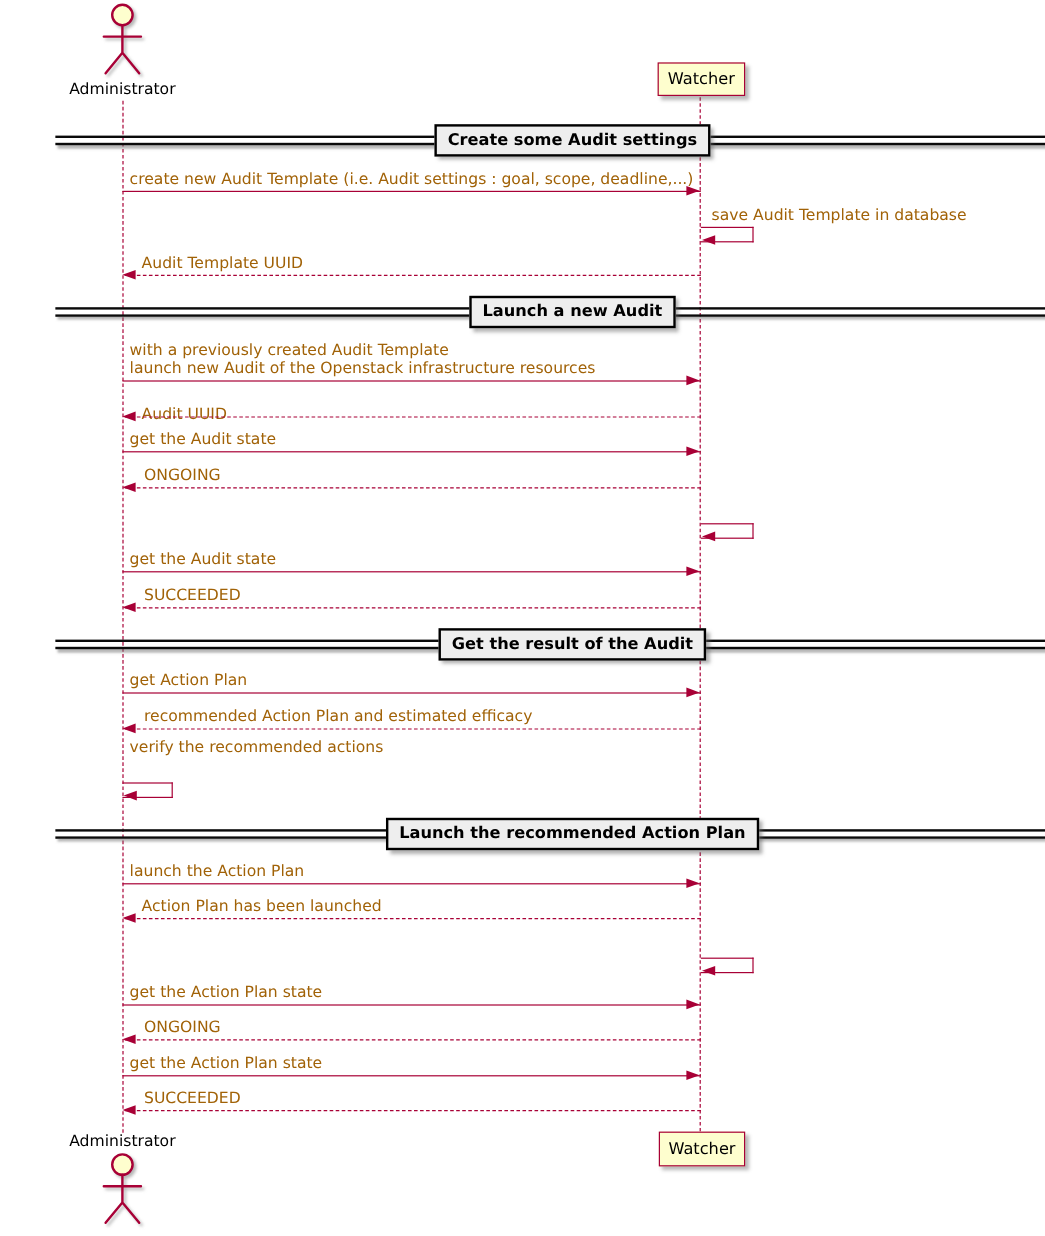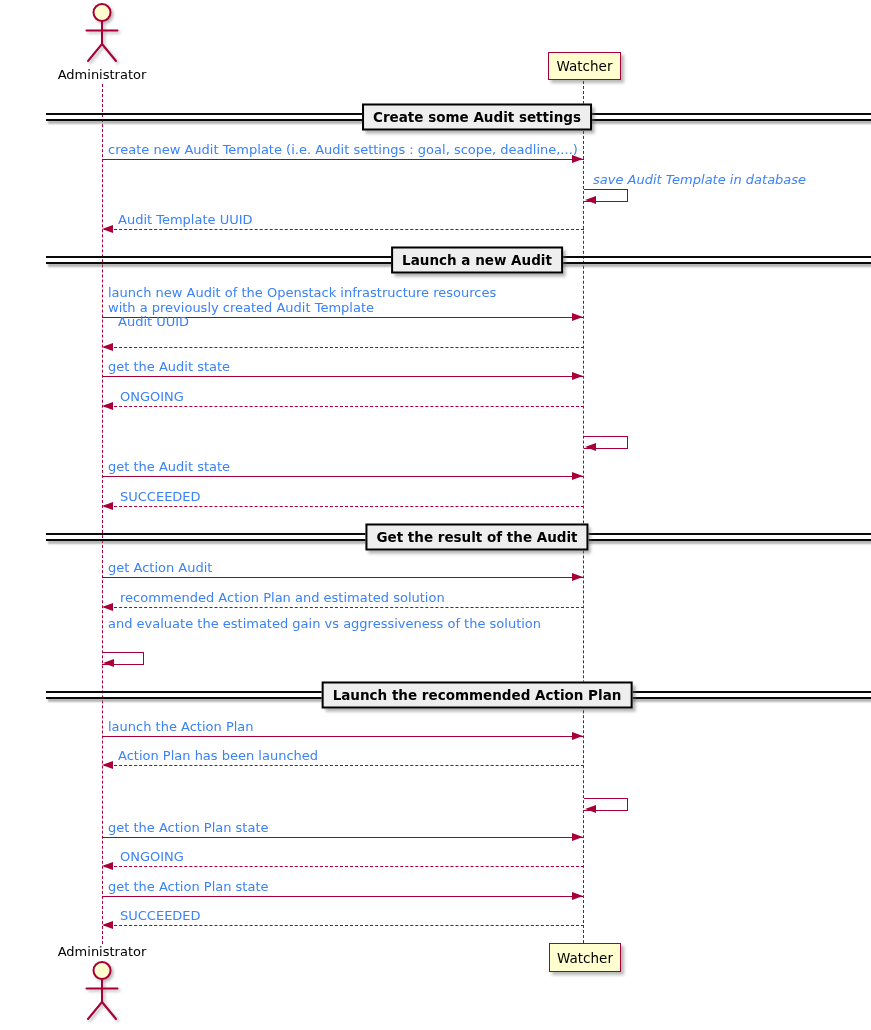--- a/index.html
+++ b/index.html
@@ -1,21 +1,21 @@
 <!DOCTYPE html>
 <html style="--line: #A80036; --participant_fill: #FEFECE; --divider_fill: #EEEEEE; --text: #000000;"><head>
 <meta charset="utf-8">
 <style>
   * { box-sizing: border-box; }
   html,body { margin:0; padding:0; background:#fff; }
   .canvas {
     position:relative; width:871px; height:1030px; background:#fff;
     font-family:"DejaVu Sans", "Liberation Sans", sans-serif; overflow:hidden;margin-left:46px;
   }
-  .lbl { position:absolute; font-size:13px; line-height:15px; color:#3b82f6; white-space:nowrap; }
+  .lbl { position:absolute; font-size:13px; line-height:15px; color:#a16207; white-space:nowrap; }
   .lifeline { position:absolute; width:0; border-left:1px dashed var(--line,#A80036); }
   .pbox {
     position:absolute; background:var(--participant_fill,#FEFECE);
     border:1.7px solid var(--line,#A80036);
     display:flex; align-items:center; justify-content:center;
     font-size:13.5px; color:#000; box-shadow:3px 3px 3px rgba(100,100,100,0.45);
   }
   .actor-label { position:absolute; font-size:13px; color:#000; width:92px; text-align:center; white-space:nowrap; }
   .actor-svg { position:absolute; filter:drop-shadow(2.5px 2.5px 1.5px rgba(120,120,120,0.55)); }
   .divstrip {
@@ -54,39 +54,39 @@
 
   <div class="pbox" style="left:502px; top:52px; width:73px; height:28px;">Watcher</div>
 
   <div class="divstrip" style="top:113px;"></div>
   <div class="divbox" style="top:117px;">Create some Audit settings</div>
 
   <div class="lbl" style="left:62px; top:142px;">create new Audit Template (i.e. Audit settings : goal, scope, deadline,...)</div>
   <div class="ln solid" style="left:56px; top:159px; width:482px;"></div>
   <div class="ah ah-r" style="left:526px; top:155px;"></div>
 
-  <div class="lbl" style="left:547px; top:172px;font-style:italic;">save Audit Template in database</div>
+  <div class="lbl" style="left:547px; top:172px;">save Audit Template in database</div>
   <div class="loop" style="left:538px; top:189px; width:44px; height:13px;"></div>
   <div class="ah ah-l" style="left:539px; top:196px;"></div>
 
   <div class="lbl" style="left:72px; top:212px;">Audit Template UUID</div>
   <div class="ln dashed" style="left:58px; top:229px; width:480px;"></div>
   <div class="ah ah-l" style="left:56px; top:225px;"></div>
 
   <div class="divstrip" style="top:256px;"></div>
   <div class="divbox" style="top:260px;text-align:center;">Launch a new Audit</div>
 
   <div class="lbl two-line" style="left:62px; top:285px;">
+    <span>with a previously created Audit Template</span>
     <span>launch new Audit of the Openstack infrastructure resources</span>
-    <span>with a previously created Audit Template</span>
   </div>
   <div class="ln solid" style="left:56px; top:317px; width:482px;"></div>
   <div class="ah ah-r" style="left:526px; top:313px;"></div>
 
-  <div class="lbl" style="left:72px; top:314px;">Audit UUID</div>
+  <div class="lbl" style="left:72px; top:338px;">Audit UUID</div>
   <div class="ln dashed" style="left:58px; top:347px; width:480px;"></div>
   <div class="ah ah-l" style="left:56px; top:343px;"></div>
 
   <div class="lbl" style="left:62px; top:359px;">get the Audit state</div>
   <div class="ln solid" style="left:56px; top:376px; width:482px;"></div>
   <div class="ah ah-r" style="left:526px; top:372px;"></div>
 
   <div class="lbl" style="left:74px; top:389px;">ONGOING</div>
   <div class="ln dashed" style="left:58px; top:406px; width:480px;"></div>
   <div class="ah ah-l" style="left:56px; top:402px;"></div>
@@ -98,30 +98,30 @@
   <div class="ln solid" style="left:56px; top:476px; width:482px;"></div>
   <div class="ah ah-r" style="left:526px; top:472px;"></div>
 
   <div class="lbl" style="left:74px; top:489px;">SUCCEEDED</div>
   <div class="ln dashed" style="left:58px; top:506px; width:480px;"></div>
   <div class="ah ah-l" style="left:56px; top:502px;"></div>
 
   <div class="divstrip" style="top:533px;"></div>
   <div class="divbox" style="top:537px;">Get the result of the Audit</div>
 
-  <div class="lbl" style="left:62px; top:560px;">get Action Audit</div>
+  <div class="lbl" style="left:62px; top:560px;">get Action Plan</div>
   <div class="ln solid" style="left:56px; top:577px; width:482px;"></div>
   <div class="ah ah-r" style="left:526px; top:573px;"></div>
 
-  <div class="lbl" style="left:74px; top:590px;">recommended Action Plan and estimated solution</div>
+  <div class="lbl" style="left:74px; top:590px;">recommended Action Plan and estimated efficacy</div>
   <div class="ln dashed" style="left:58px; top:607px; width:480px;"></div>
   <div class="ah ah-l" style="left:56px; top:603px;"></div>
 
   <div class="lbl two-line" style="left:62px; top:616px;">
-    <span>and evaluate the estimated gain vs aggressiveness of the solution</span>
+    <span>verify the recommended actions</span>
   </div>
   <div class="loop" style="left:56px; top:652px; width:42px; height:13px;"></div>
   <div class="ah ah-l" style="left:57px; top:659px;"></div>
 
   <div class="divstrip" style="top:691px;"></div>
   <div class="divbox" style="top:695px;">Launch the recommended Action Plan</div>
 
   <div class="lbl" style="left:62px; top:719px;">launch the Action Plan</div>
   <div class="ln solid" style="left:56px; top:736px; width:482px;"></div>
   <div class="ah ah-r" style="left:526px; top:732px;"></div>

